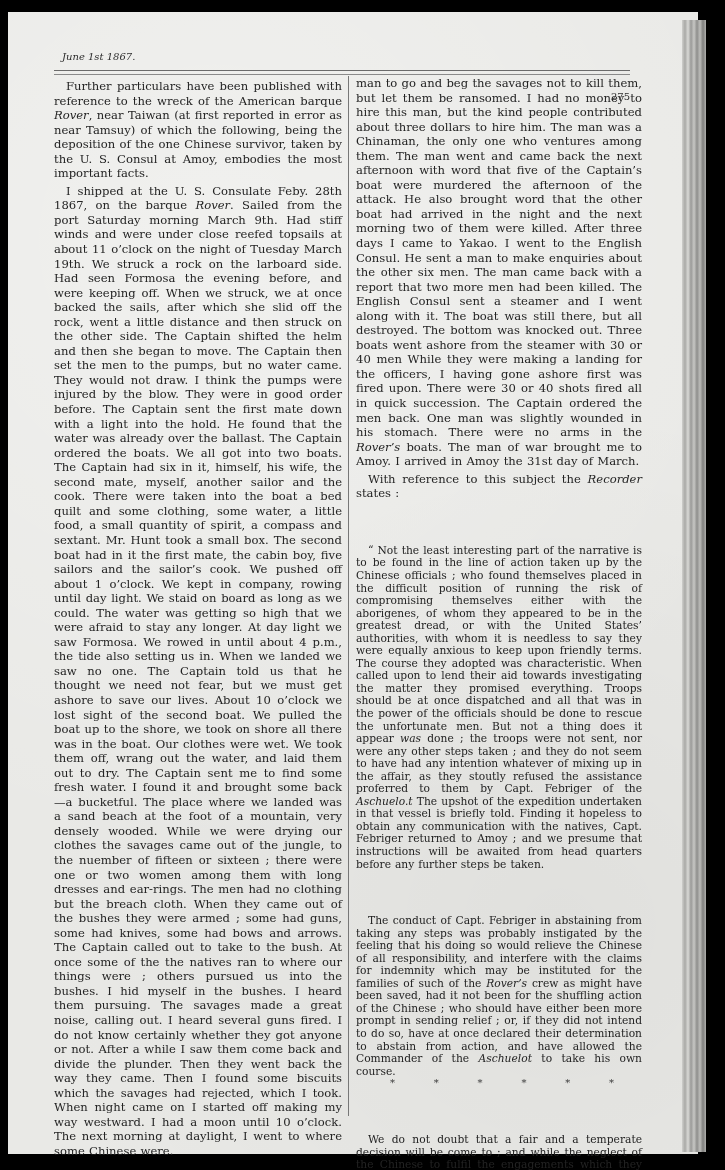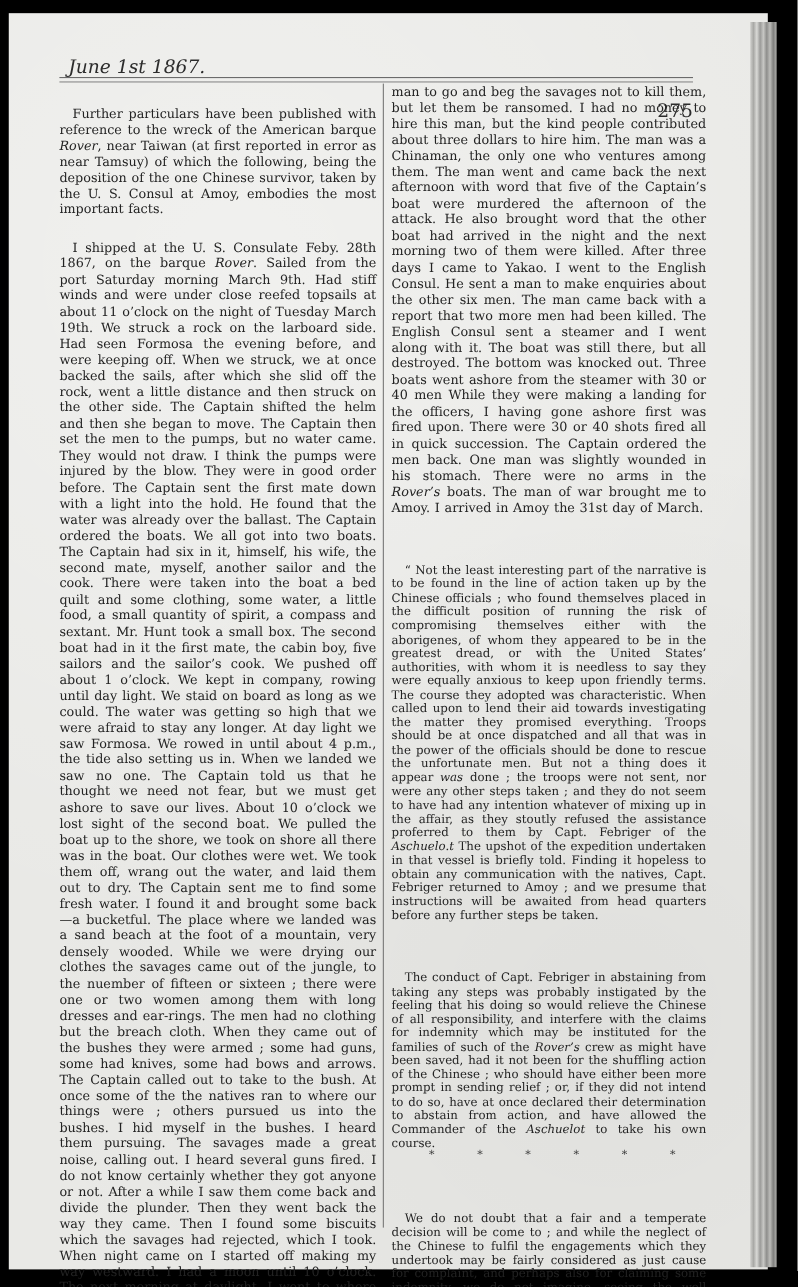--- a/index.html
+++ b/index.html
@@ -12,21 +12,21 @@
     background: #e9e9e6;
     background-image: radial-gradient(circle at 30% 20%, rgba(255,255,255,0.35), rgba(0,0,0,0) 60%),
                       radial-gradient(circle at 80% 80%, rgba(0,0,0,0.04), rgba(0,0,0,0) 50%);
   }
   .page-edge {
     position: absolute; left: 682px; top: 20px; width: 24px; height: 1132px;
     background: linear-gradient(to right, #cfcfcc 0px, #a9a9a6 3px, #d9d9d6 6px, #9a9a98 9px, #c7c7c4 12px, #8e8e8c 15px, #bdbdba 18px, #7f7f7d 21px, #b0b0ad 24px);
   }
   .running-head {
     position: absolute; left: 62px; top: 51px; width: 568px; height: 18px;
-    font-size: 17px; color: #2c2c2c;
+    font-size: 10px; color: #2c2c2c;
   }
   .rh-date { position: absolute; left: 0; top: 0; font-style: italic; }
   .rh-title { position: absolute; left: 146px; top: 0; letter-spacing: 0.2px; }
   .rh-page { position: absolute; right: 0; top: 0; margin-top: 40px; }
   .rule {
     position: absolute; left: 54px; top: 70px; width: 576px; height: 3px;
     border-top: 1px solid #6b6b6b; border-bottom: 1px solid #8a8a8a;
   }
   .col {
     position: absolute; top: 76px; color: #232323;
@@ -35,21 +35,21 @@
   }
   .col-left { left: 54px; width: 288px; }
   .col-right { left: 356px; width: 286px; }
   .col-divider {
     position: absolute; left: 348px; top: 76px; width: 1px; height: 1040px; background: #777;
   }
   .col p { margin: 0; text-indent: 0; }
   .col p.indent { text-indent: 12px; margin-top: 44px; }
   .col p.quote { font-size: 10.7px; line-height: 12.55px; }
   .col p.quote.indent { text-indent: 12px; }
-  .col p.spaced { margin-top: 20px; }
+  .col p.spaced { margin-top: 3px; }
   .stars {
     display: flex; justify-content: space-between; padding: 0 28px 0 34px;
     font-size: 10px; line-height: 10px; height: 12px; color: #333;
   }
   em { font-style: italic; }
 </style>
 </head>
 <body>
 
 <div class="page"></div>
@@ -64,20 +64,21 @@
 <div class="col col-left">
   <p class="indent spaced"><span>Further particulars have been published with reference to the wreck of the American barque </span><em>Rover</em><span>, near Taiwan (at first reported in error as near Tamsuy) of which the following, being the deposition of the one Chinese survivor, taken by the U. S. Consul at Amoy, embodies the most important facts.</span></p>
   <p class="indent spaced"><span>I shipped at the U. S. Consulate Feby. 28th 1867, on the barque </span><em>Rover</em><span>. Sailed from the port Saturday morning March 9th. Had stiff winds and were under close reefed topsails at about 11 o’clock on the night of Tuesday March 19th. We struck a rock on the larboard side. Had seen Formosa the evening before, and were keeping off. When we struck, we at once backed the sails, after which she slid off the rock, went a little distance and then struck on the other side. The Captain shifted the helm and then she began to move. The Captain then set the men to the pumps, but no water came. They would not draw. I think the pumps were injured by the blow. They were in good order before. The Captain sent the first mate down with a light into the hold. He found that the water was already over the ballast. The Captain ordered the boats. We all got into two boats. The Captain had six in it, himself, his wife, the second mate, myself, another sailor and the cook. There were taken into the boat a bed quilt and some clothing, some water, a little food, a small quantity of spirit, a compass and sextant. Mr. Hunt took a small box. The second boat had in it the first mate, the cabin boy, five sailors and the sailor’s cook. We pushed off about 1 o’clock. We kept in company, rowing until day light. We staid on board as long as we could. The water was getting so high that we were afraid to stay any longer. At day light we saw Formosa. We rowed in until about 4 p.m., the tide also setting us in. When we landed we saw no one. The Captain told us that he thought we need not fear, but we must get ashore to save our lives. About 10 o’clock we lost sight of the second boat. We pulled the boat up to the shore, we took on shore all there was in the boat. Our clothes were wet. We took them off, wrang out the water, and laid them out to dry. The Captain sent me to find some fresh water. I found it and brought some back —a bucketful. The place where we landed was a sand beach at the foot of a mountain, very densely wooded. While we were drying our clothes the savages came out of the jungle, to the nuember of fifteen or sixteen ; there were one or two women among them with long dresses and ear-rings. The men had no clothing but the breach cloth. When they came out of the bushes they were armed ; some had guns, some had knives, some had bows and arrows. The Captain called out to take to the bush. At once some of the the natives ran to where our things were ; others pursued us into the bushes. I hid myself in the bushes. I heard them pursuing. The savages made a great noise, calling out. I heard several guns fired. I do not know certainly whether they got anyone or not. After a while I saw them come back and divide the plunder. Then they went back the way they came. Then I found some biscuits which the savages had rejected, which I took. When night came on I started off making my way westward. I had a moon until 10 o’clock. The next morning at daylight, I went to where some Chinese were.</span></p>
 
 </div>
 
 <div class="col-divider"></div>
 
 <div class="col col-right">
   <p><span>man to go and beg the savages not to kill them, but let them be ransomed. I had no money to hire this man, but the kind people contributed about three dollars to hire him. The man was a Chinaman, the only one who ventures among them. The man went and came back the next afternoon with word that five of the Captain’s boat were murdered the afternoon of the attack. He also brought word that the other boat had arrived in the night and the next morning two of them were killed. After three days I came to Yakao. I went to the English Consul. He sent a man to make enquiries about the other six men. The man came back with a report that two more men had been killed. The English Consul sent a steamer and I went along with it. The boat was still there, but all destroyed. The bottom was knocked out. Three boats went ashore from the steamer with 30 or 40 men While they were making a landing for the officers, I having gone ashore first was fired upon. There were 30 or 40 shots fired all in quick succession. The Captain ordered the men back. One man was slightly wounded in his stomach. There were no arms in the </span><em>Rover’s</em><span> boats. The man of war brought me to Amoy. I arrived in Amoy the 31st day of March.</span></p>
+  <p class="indent spaced"><span>With reference to this subject the </span><em>Recorder</em><span> states :</span></p>
   <p class="quote indent"><span>“ Not the least interesting part of the narrative is to be found in the line of action taken up by the Chinese officials ; who found themselves placed in the difficult position of running the risk of compromising themselves either with the aborigenes, of whom they appeared to be in the greatest dread, or with the United States’ authorities, with whom it is needless to say they were equally anxious to keep upon friendly terms. The course they adopted was characteristic. When called upon to lend their aid towards investigating the matter they promised everything. Troops should be at once dispatched and all that was in the power of the officials should be done to rescue the unfortunate men. But not a thing does it appear </span><em>was</em><span> done ; the troops were not sent, nor were any other steps taken ; and they do not seem to have had any intention whatever of mixing up in the affair, as they stoutly refused the assistance proferred to them by Capt. Febriger of the </span><em>Aschuelo.t</em><span> The upshot of the expedition undertaken in that vessel is briefly told. Finding it hopeless to obtain any communication with the natives, Capt. Febriger returned to Amoy ; and we presume that instructions will be awaited from head quarters before any further steps be taken.</span></p>
   <p class="quote indent"><span>The conduct of Capt. Febriger in abstaining from taking any steps was probably instigated by the feeling that his doing so would relieve the Chinese of all responsibility, and interfere with the claims for indemnity which may be instituted for the families of such of the </span><em>Rover’s</em><span> crew as might have been saved, had it not been for the shuffling action of the Chinese ; who should have either been more prompt in sending relief ; or, if they did not intend to do so, have at once declared their determination to abstain from action, and have allowed the Commander of the </span><em>Aschuelot</em><span> to take his own course.</span></p>
   <div class="stars">
     <span>*</span>
       <span>*</span>
       <span>*</span>
       <span>*</span>
       <span>*</span>
       <span>*</span>
   </div>

